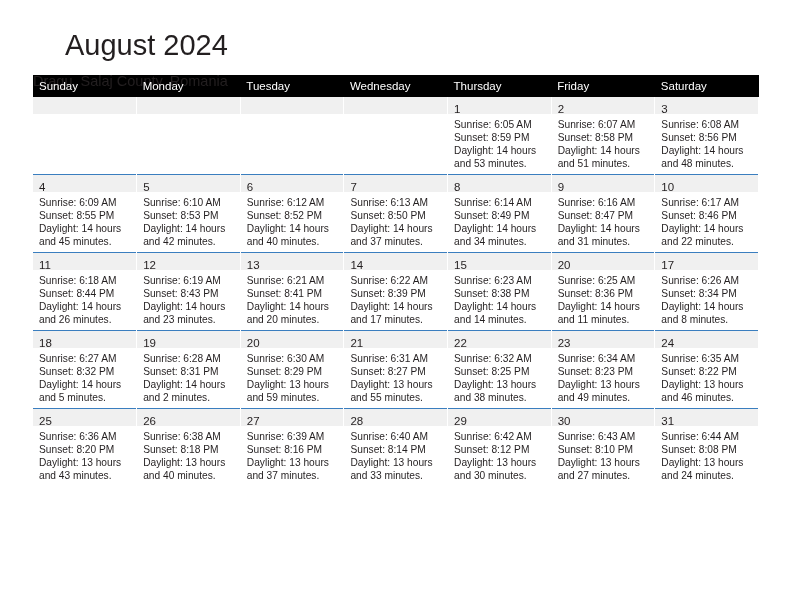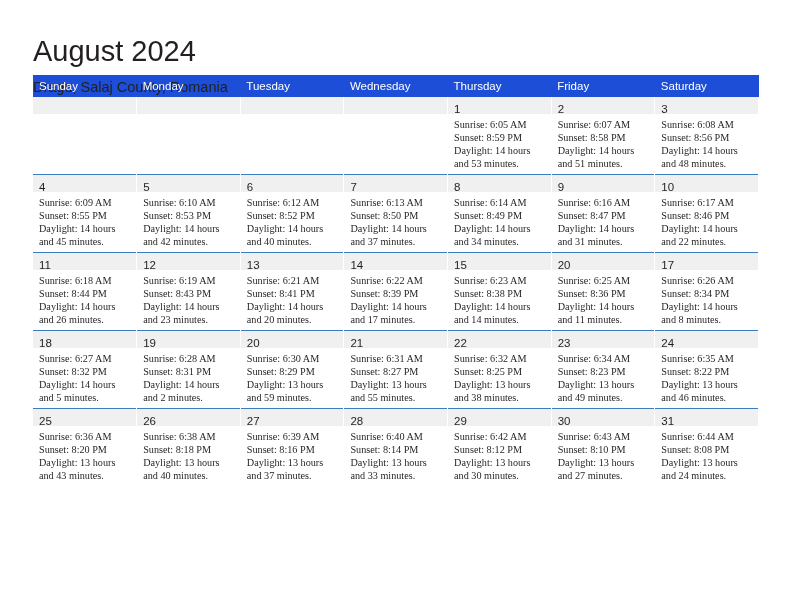--- a/index.html
+++ b/index.html
@@ -58,22 +58,22 @@
   .logo-blue {
     position: absolute;
     left: 29px;
     top: 22px;
     font-size: 21px;
     letter-spacing: -0.2px;
     color: #1b7fd4;
     font-family: "DejaVu Sans", sans-serif;
   }
   .title-block {
+    text-align: right;
     padding-top: 2px;
-    margin-top: 6px;
   }
   .cal-title {
     font-size: 29px;
     font-weight: normal;
     color: #231f20;
     line-height: 34px;
     white-space: nowrap;
   }
   .cal-subtitle {
     font-size: 14.5px;
@@ -84,21 +84,21 @@
   }
 
   
   .calendar {
     width: 726px;
     border-collapse: collapse;
     table-layout: fixed;
     margin-top: 3px;
   }
   .calendar th {
-    background: #1d4ed8;
+    background: #000000;
     color: #ffffff;
     font-size: 11.5px;
     font-weight: normal;
     text-align: left;
     padding: 4px 0 5px 6px;
     height: 13px;
     border: none;
   }
   .calendar td {
     vertical-align: top;
@@ -120,21 +120,20 @@
   .daynum {
     font-size: 11.5px;
     color: #231f20;
     line-height: 14px;
   }
   .cell-body {
     padding: 4px 5px 0 6px;
     font-size: 10.2px;
     line-height: 13.1px;
     color: #231f20;
-    font-family: Liberation Serif, serif;
   }
   .cell-body div {
     white-space: nowrap;
   }
   td.empty .cell-body { visibility: hidden; }
 </style>
 </head>
 <body>
 
 <div class="page">

